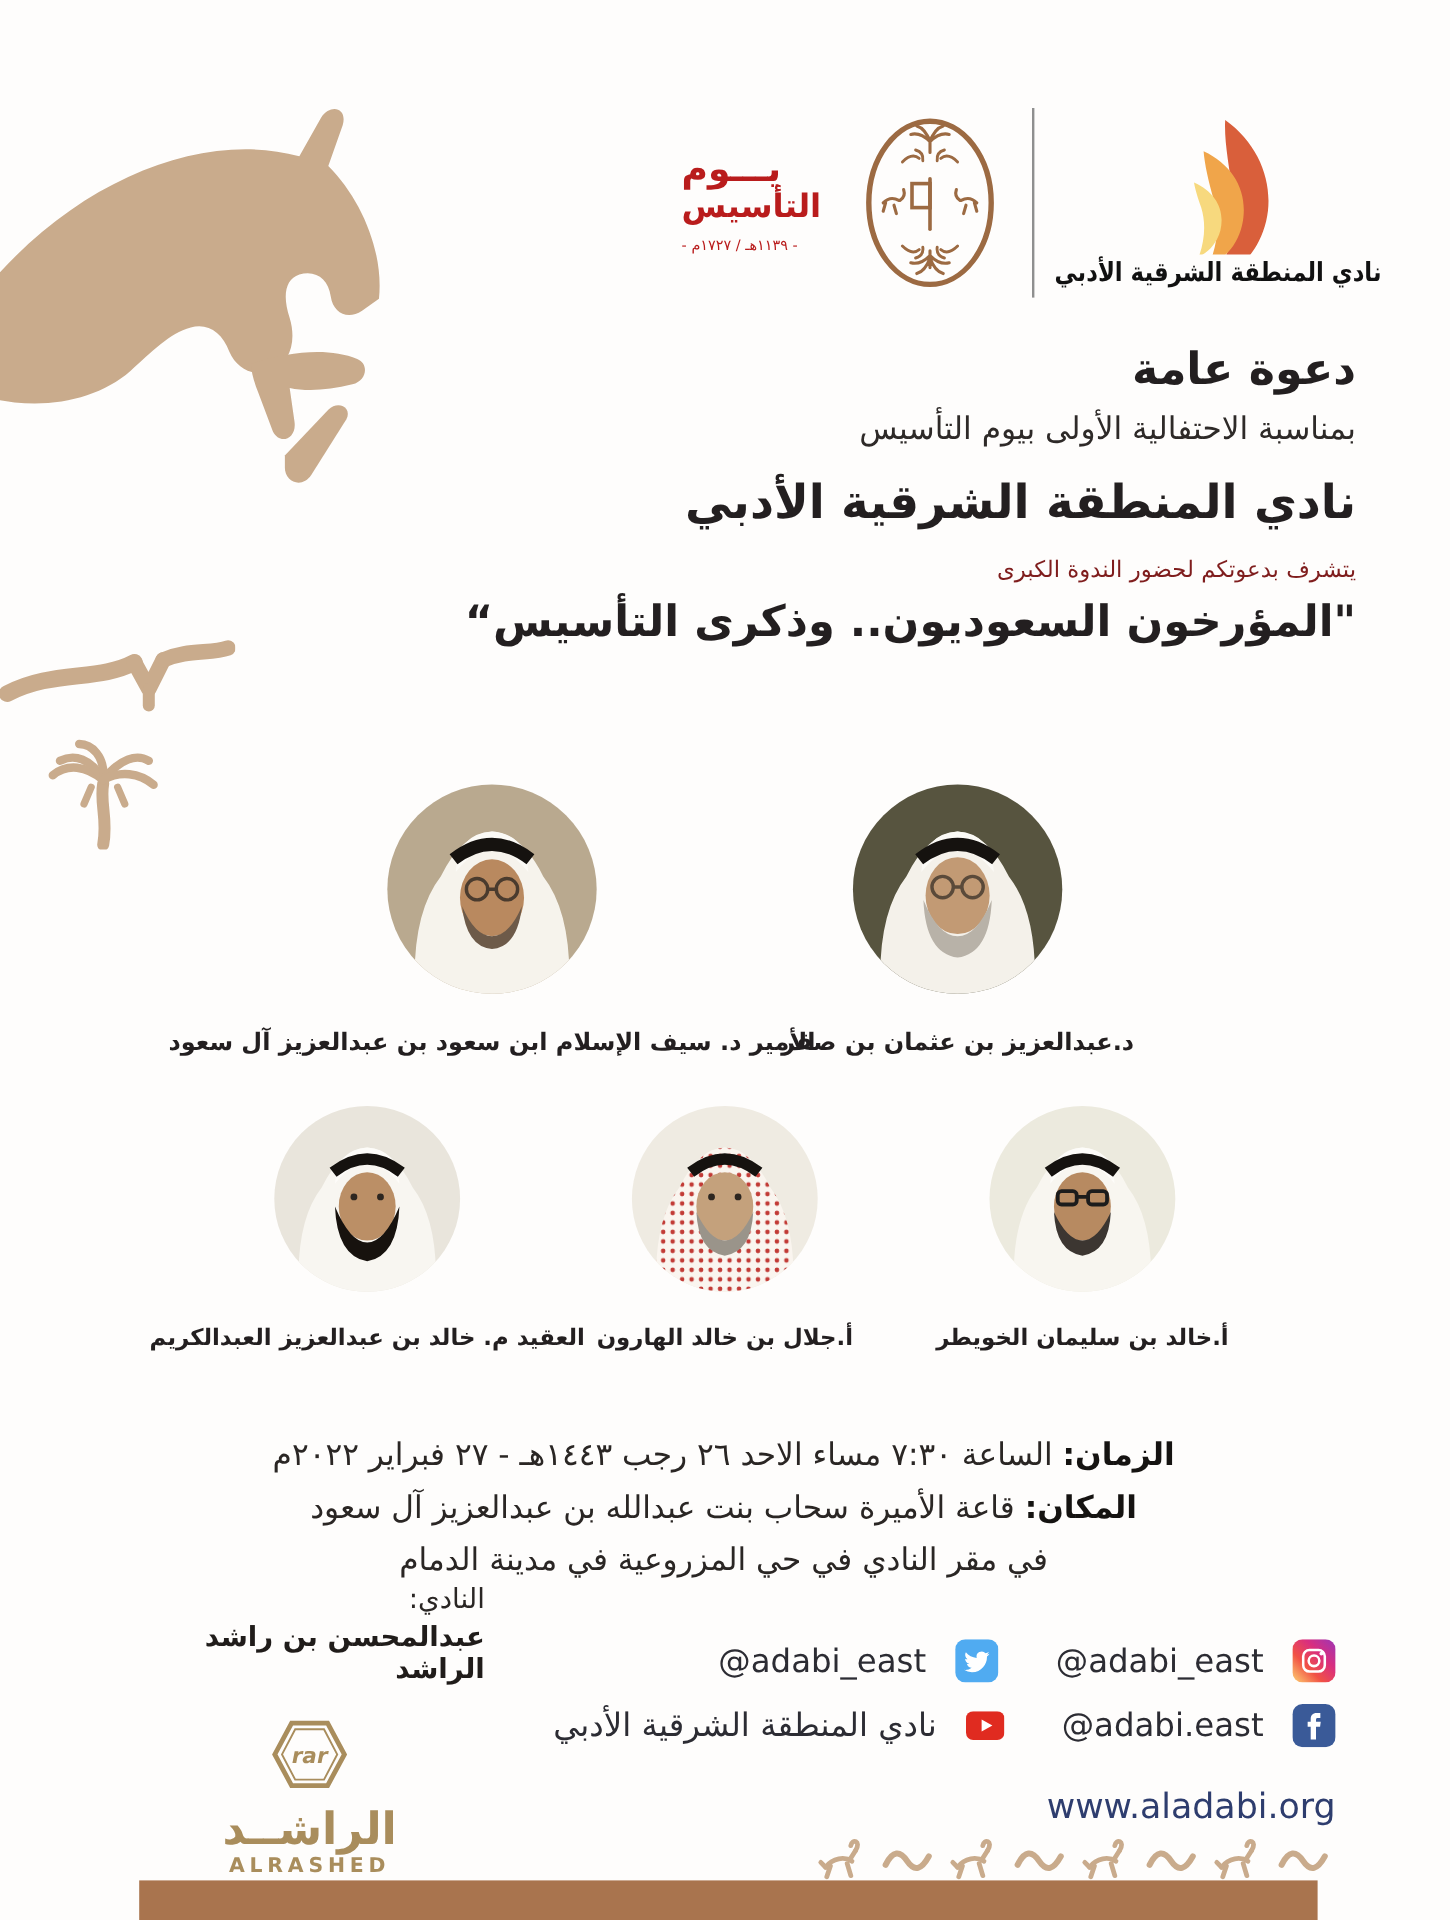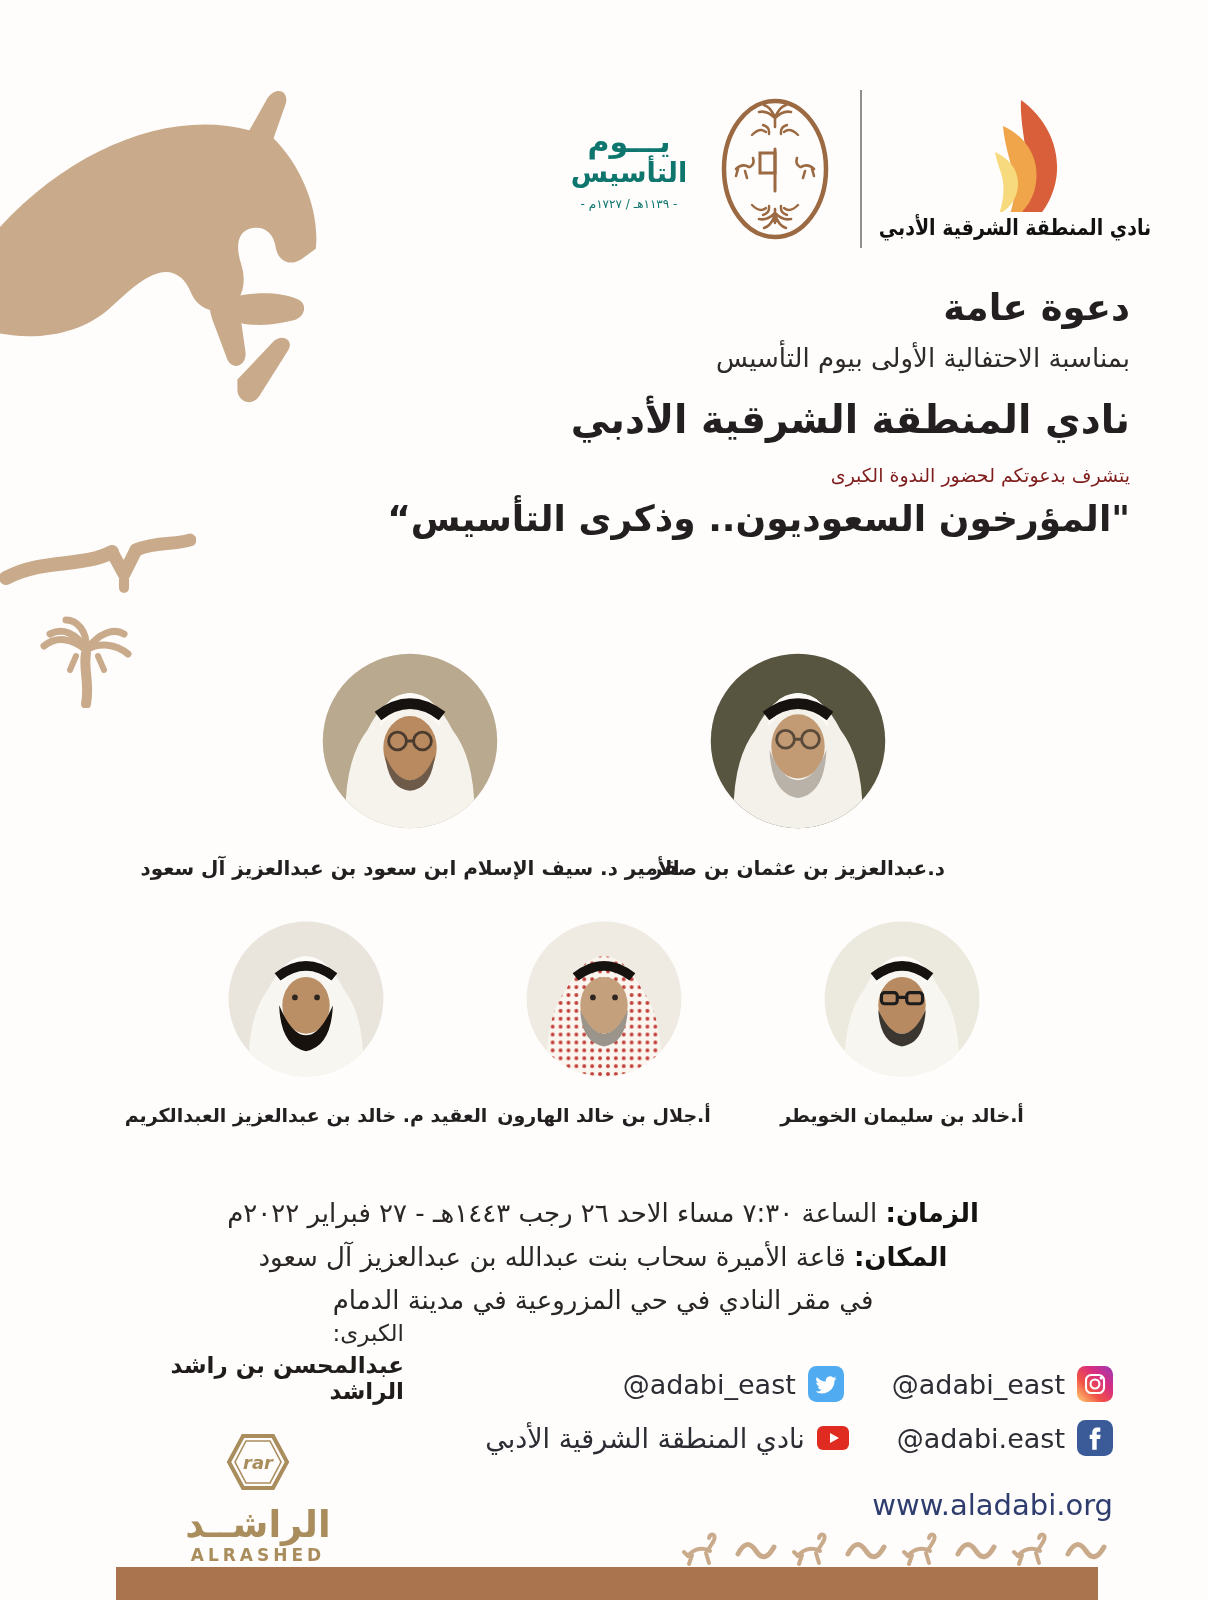--- a/index.html
+++ b/index.html
@@ -6,21 +6,21 @@
     font-family:"DejaVu Sans","Liberation Sans",sans-serif;}
   .poster{position:relative;width:1208px;height:1600px;overflow:hidden;direction:rtl;color:#231f20;}
   svg{display:block;}
   
   .horse-decor{position:absolute;left:0;top:88px;width:332px;height:372px;}
   .wave-decor{position:absolute;left:0;top:528px;width:196px;height:76px;}
   .palm-decor{position:absolute;left:26px;top:608px;width:122px;height:100px;}
   
   .header-right{position:absolute;left:568px;top:86px;width:572px;height:166px;
     display:flex;flex-direction:row;direction:ltr;align-items:center;justify-content:space-between;}
-  .founding-wordmark{width:122px;text-align:center;color:#0f766e;}
+  .founding-wordmark{width:122px;color:#b91c1c;}
   .founding-wordmark .l1{font-size:30px;font-weight:700;line-height:1.0;}
   .founding-wordmark .l2{font-size:27px;font-weight:700;line-height:1.15;}
   .founding-wordmark .dates{font-size:12px;margin-top:8px;letter-spacing:.5px;}
   .divider{width:2px;height:158px;background:#8f8f8f;}
   .club-logo{width:250px;display:flex;flex-direction:column;align-items:center;}
   .club-logo .callig{font-size:19px;font-weight:700;color:#111;margin-top:4px;white-space:nowrap;
     transform:scaleY(1.15);}
   
   .invite{position:absolute;right:78px;top:286px;width:770px;text-align:right;}
   .invite .t1{font-size:37px;font-weight:700;margin:0 0 14px;}
@@ -51,21 +51,21 @@
   .sponsor{position:absolute;left:112px;top:1320px;width:292px;text-align:right;}
   .sponsor .slabel{font-size:23px;color:#2a2624;margin-bottom:6px;}
   .sponsor .sname2{font-size:23px;font-weight:700;color:#201c1a;}
   .alrashed{margin-top:26px;display:flex;direction:ltr;align-items:center;justify-content:center;gap:12px;color:#a98d5c;flex-direction:column;}
   .alrashed .words{display:flex;flex-direction:column;align-items:center;line-height:1;}
   .alrashed .ar{font-size:37px;font-weight:700;}
   .alrashed .en{font-size:17px;font-weight:700;letter-spacing:4px;margin-top:4px;}
   
   .social{position:absolute;right:95px;top:1366px;width:660px;}
   .social .srow{display:flex;direction:ltr;justify-content:flex-end;gap:48px;margin-bottom:18px;}
-  .entry{display:flex;align-items:center;gap:12px;font-size:27px;color:#2c2c33;white-space:nowrap;}
+  .entry{display:flex;align-items:center;gap:24px;font-size:27px;color:#2c2c33;white-space:nowrap;}
   .website{position:absolute;right:95px;top:1488px;font-size:29px;color:#2e3d6e;direction:ltr;}
   .strip{position:absolute;right:98px;top:1530px;width:432px;height:38px;}
   .bottom-bar{position:absolute;left:116px;bottom:0;width:982px;height:33px;background:#a9744e;}
 </style>
 </head>
 <body>
 
 <div class="poster">
 
   <svg class="horse-decor" viewBox="0 0 330 370">
@@ -263,21 +263,21 @@
       <span>الساعة ٧:٣٠ مساء الاحد ٢٦ رجب ١٤٤٣هـ - ٢٧ فبراير ٢٠٢٢م</span>
     </div>
     <div>
       <b>المكان:</b>
       <span>قاعة الأميرة سحاب بنت عبدالله بن عبدالعزيز آل سعود</span>
     </div>
     <div>في مقر النادي في حي المزروعية في مدينة الدمام</div>
   </div>
 
   <div class="sponsor">
-    <div class="slabel">الكبرى:</div>
+    <div class="slabel">النادي:</div>
     <div class="sname2">عبدالمحسن بن راشد الراشد</div>
     <div class="alrashed">
       <svg width="64" height="64" viewBox="0 0 64 64">
         <g fill="none" stroke="#a98d5c">
           <polygon points="17,6 47,6 61,32 47,58 17,58 3,32" stroke-width="4"></polygon>
           <polygon points="20,11 44,11 55,32 44,53 20,53 9,32" stroke-width="1.6"></polygon>
         </g>
         <text x="32" y="39" text-anchor="middle" font-size="18" font-weight="700" font-style="italic" fill="#a98d5c">rar</text>
       </svg>
       <div class="words">

